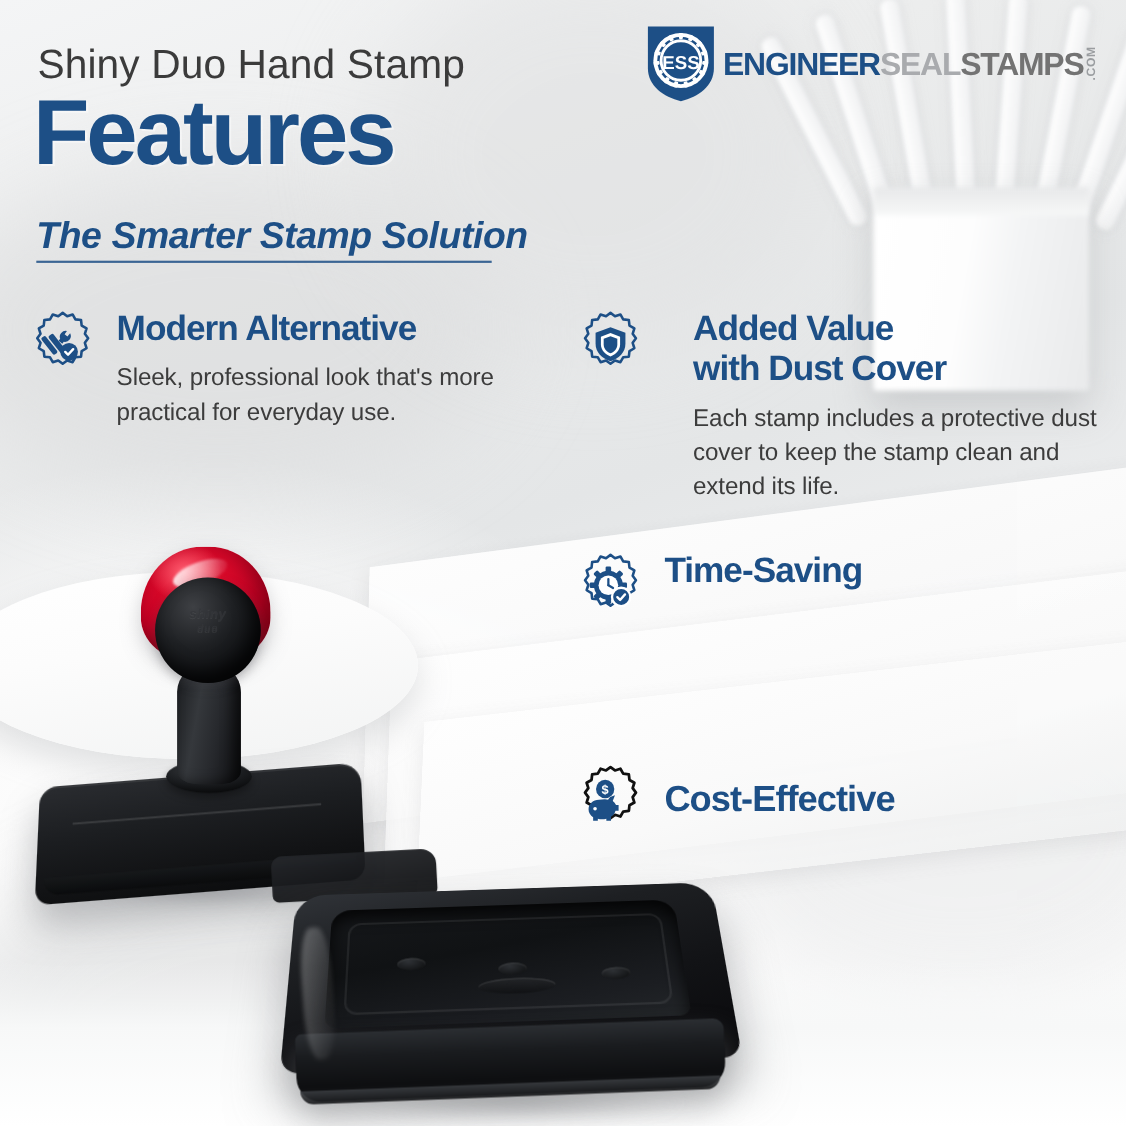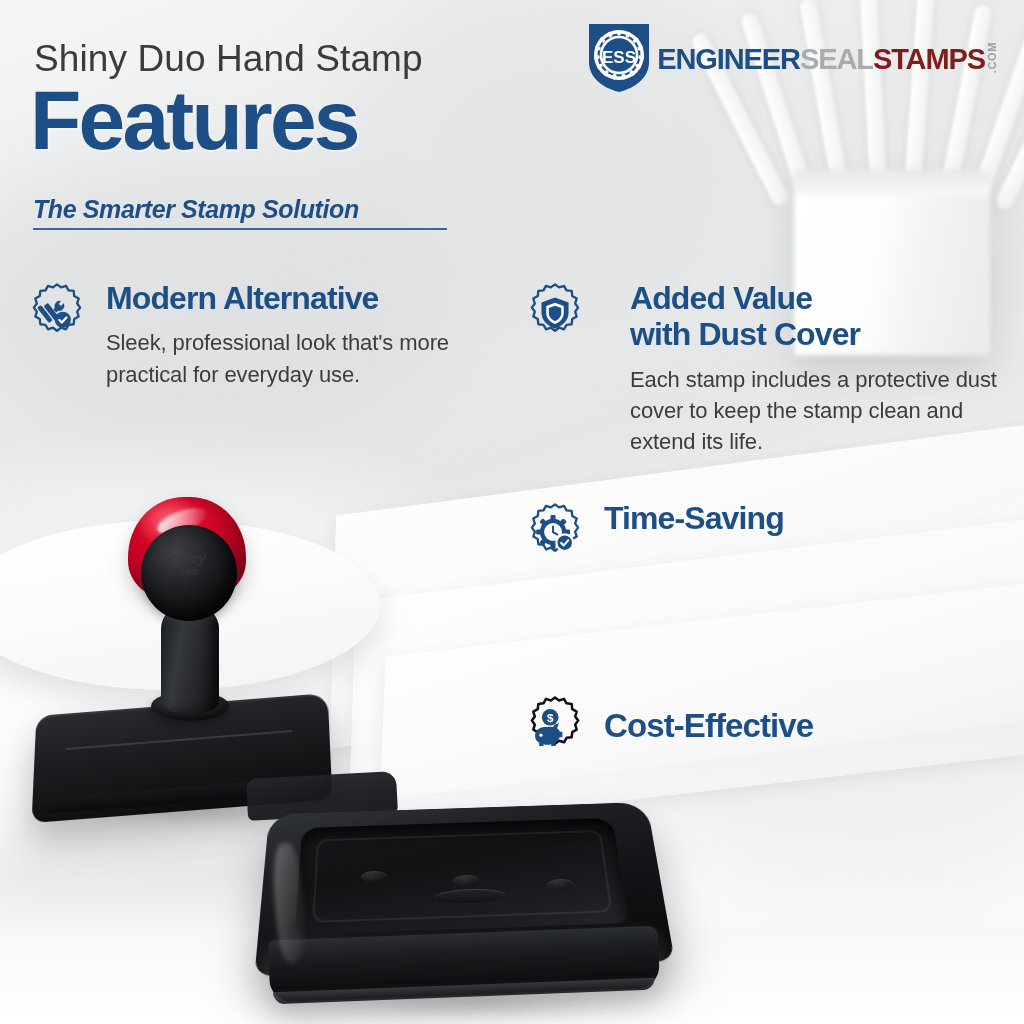--- a/index.html
+++ b/index.html
@@ -96,37 +96,37 @@
 
   
   .logo { display:flex; align-items:center; gap:6px; }
   .logo-badge { width:64px; height:72px; flex:0 0 auto; }
   .logo-words {
     display:flex; align-items:flex-end; gap:0;
     font-weight:800; font-size:29px; letter-spacing:-1.1px; line-height:1;
   }
   .w-engineer { color:#1d4f86; }
   .w-seal     { color:#a9abae; }
-  .w-stamps   { color:#7f1d1d; }
+  .w-stamps   { color:#737373; }
   .w-dotcom {
     color:#9a9da0; font-size:11px; font-weight:700; letter-spacing:.6px;
     writing-mode:vertical-rl; transform:rotate(180deg);
     margin-left:2px; margin-bottom:1px;
   }
 
   
   .features-title {
     position:absolute; left:30px; top:78px;
     font-size:84px; font-weight:800; color:#1d4f86;
     letter-spacing:-2.8px; line-height:1;
     text-shadow:2px 2px 0 rgba(255,255,255,.45);
   }
   .subtitle-wrap { position:absolute; left:33px; top:196px; }
   .subtitle {
-    font-size:25px; font-weight:700; font-style:italic; color:#1d4f86;
+    font-size:34px; font-weight:700; font-style:italic; color:#1d4f86;
     letter-spacing:-.4px; line-height:1.1;
   }
   .subtitle-rule {
     margin-top:4px; height:2px; background:#1d4f86; width:414px; opacity:.85;
   }
 
   
   .feature { position:absolute; display:flex; gap:18px; }
   .f1 { left:26px;  top:280px; width:470px; }
   .f2 { left:524px; top:280px; width:480px;gap:44px; }

